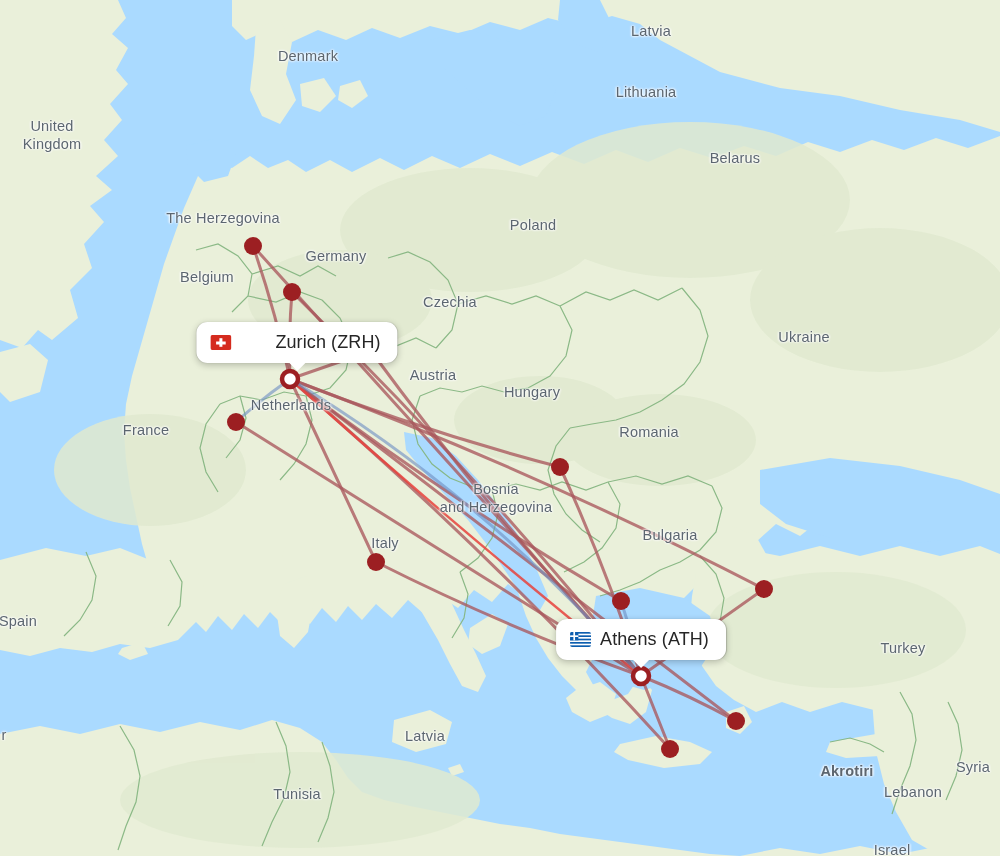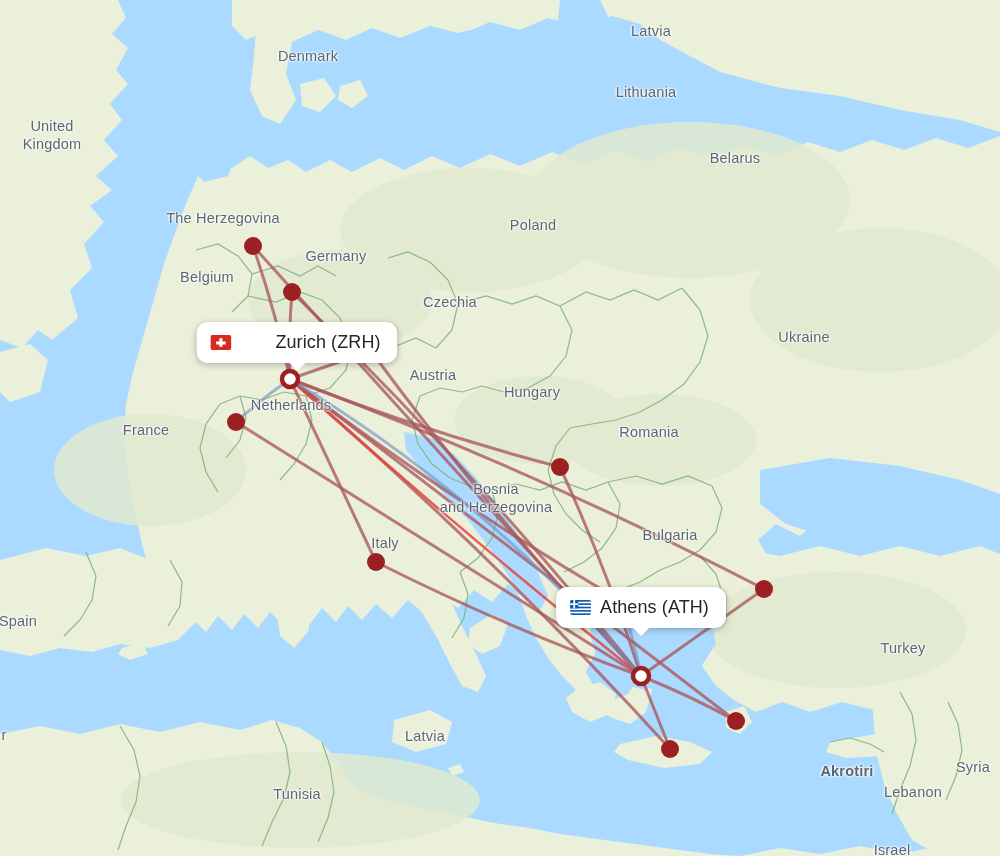--- a/index.html
+++ b/index.html
@@ -248,21 +248,21 @@
 
   <div id="callouts-layer">
       <div class="city-callout" style="left: 297px; top: 363px; gap: 44px;">
         <svg class="flag" viewBox="0 0 21 15">
           <rect width="21" height="15" fill="#d52b1e"></rect>
           <rect x="9" y="3.2" width="3" height="8.6" fill="#fff"></rect>
           <rect x="5.7" y="6.5" width="9.6" height="3" fill="#fff"></rect>
         </svg>
         <span class="cc-name">Zurich (ZRH)</span>
       </div>
-      <div class="city-callout" style="left: 641px; top: 628px;">
+      <div class="city-callout" style="left: 641px; top: 660px;">
         <svg class="flag" viewBox="0 0 21 15">
           <rect width="21" height="15" fill="#fff"></rect>
           <g fill="#0d5eaf">
             <rect y="0" width="21" height="1.67"></rect>
             <rect y="3.33" width="21" height="1.67"></rect>
             <rect y="6.67" width="21" height="1.67"></rect>
             <rect y="10" width="21" height="1.67"></rect>
             <rect y="13.33" width="21" height="1.67"></rect>
           </g>
           <rect width="8.33" height="8.33" fill="#0d5eaf"></rect>

